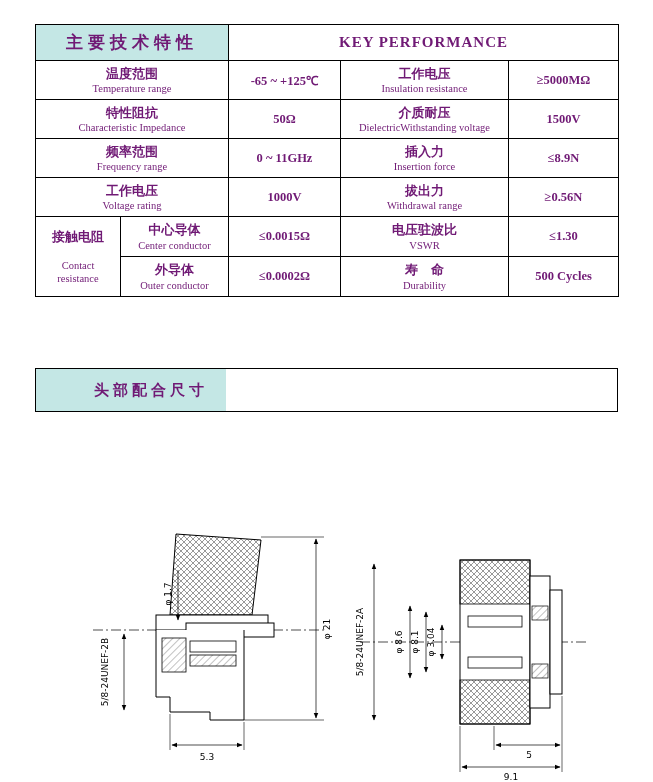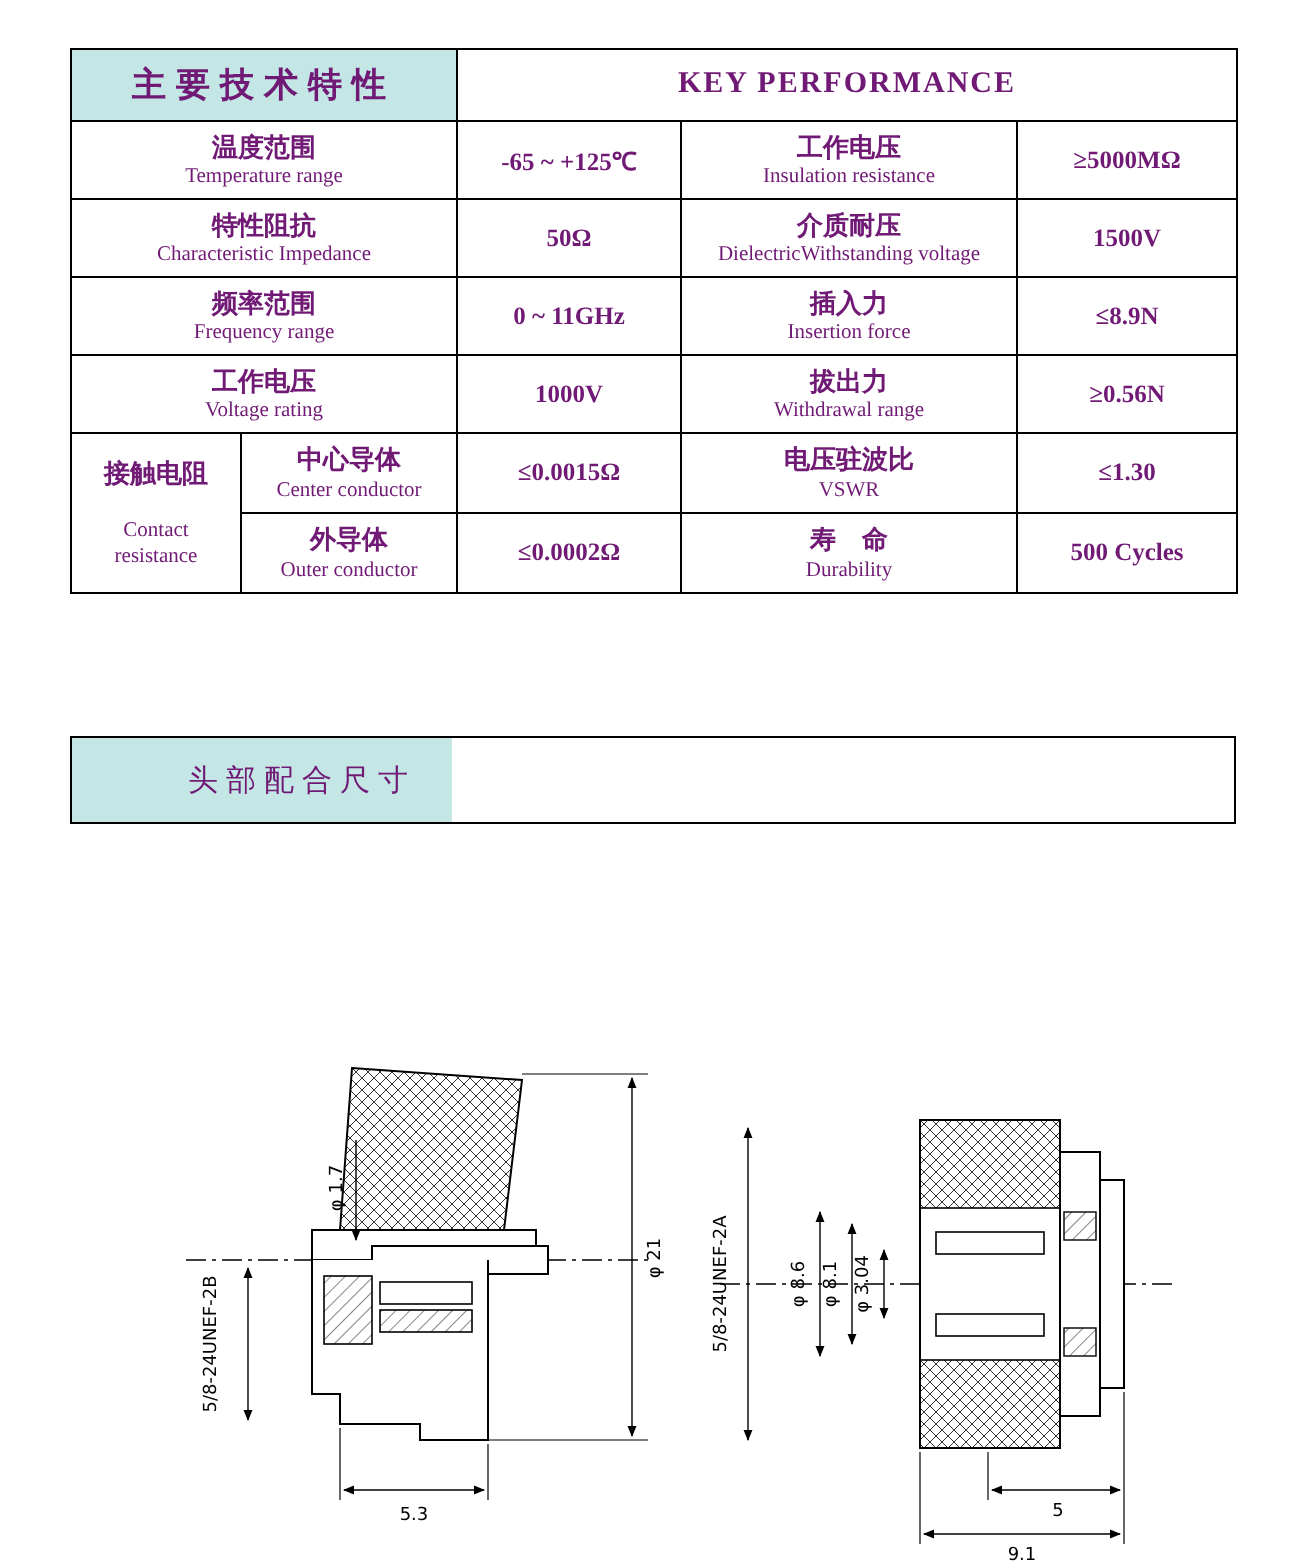--- a/index.html
+++ b/index.html
@@ -26,21 +26,21 @@
   .val { font-size:12.5px; font-weight:bold;margin-top:36px; }
   td.contact .cn { margin-bottom:14px; }
 
   
   .banner {
     position:absolute; left:35px; top:368px; width:583px; height:44px;
     border:1px solid #000; display:flex; align-items:stretch; background:#fff;
   }
   .banner-cyan {
     width:190px; background:#c4e7e5; display:flex; align-items:center; justify-content:center;
-    font-weight:normal; font-size:15px; letter-spacing:4px; font-family:"Liberation Sans", sans-serif;padding-left:40px;
+    font-weight:bold; font-size:15px; letter-spacing:4px; font-family:"Liberation Sans", sans-serif;padding-left:40px;
   }
   .banner-en {
     flex:1; display:flex; align-items:center; justify-content:center;
     font-weight:bold; font-size:17px; letter-spacing:0.5px;
   }
 
   
   svg.draw { position:absolute; }
   svg.draw.left  { left:58px;  top:512px; }
   svg.draw.right { left:348px; top:532px; }

